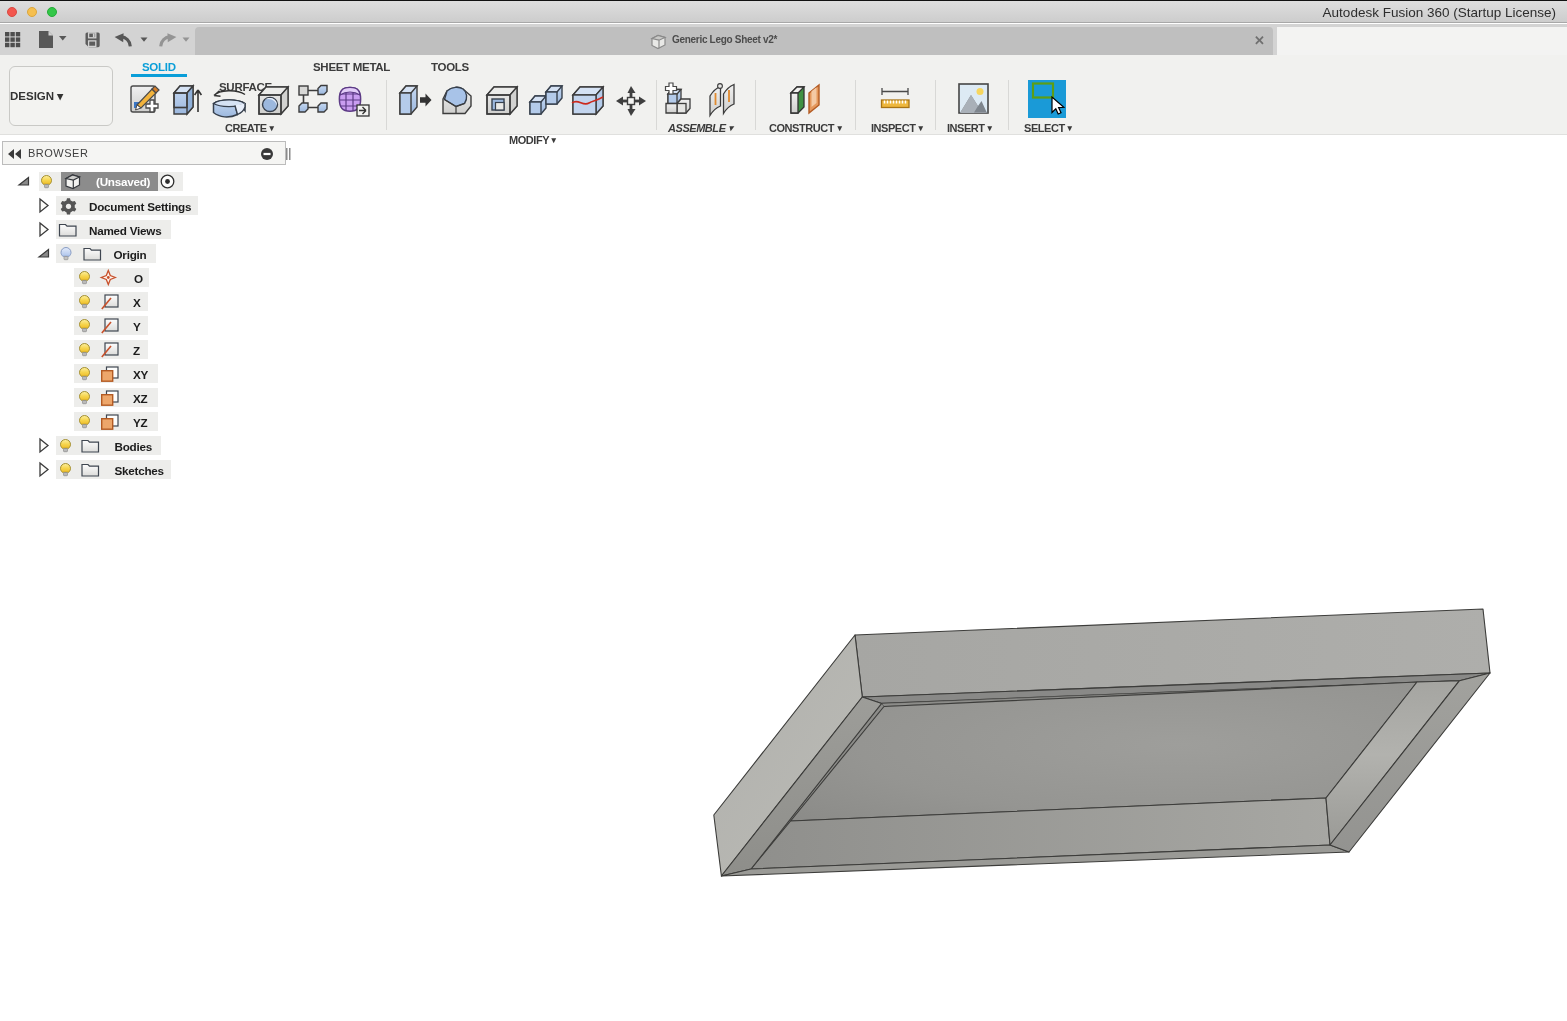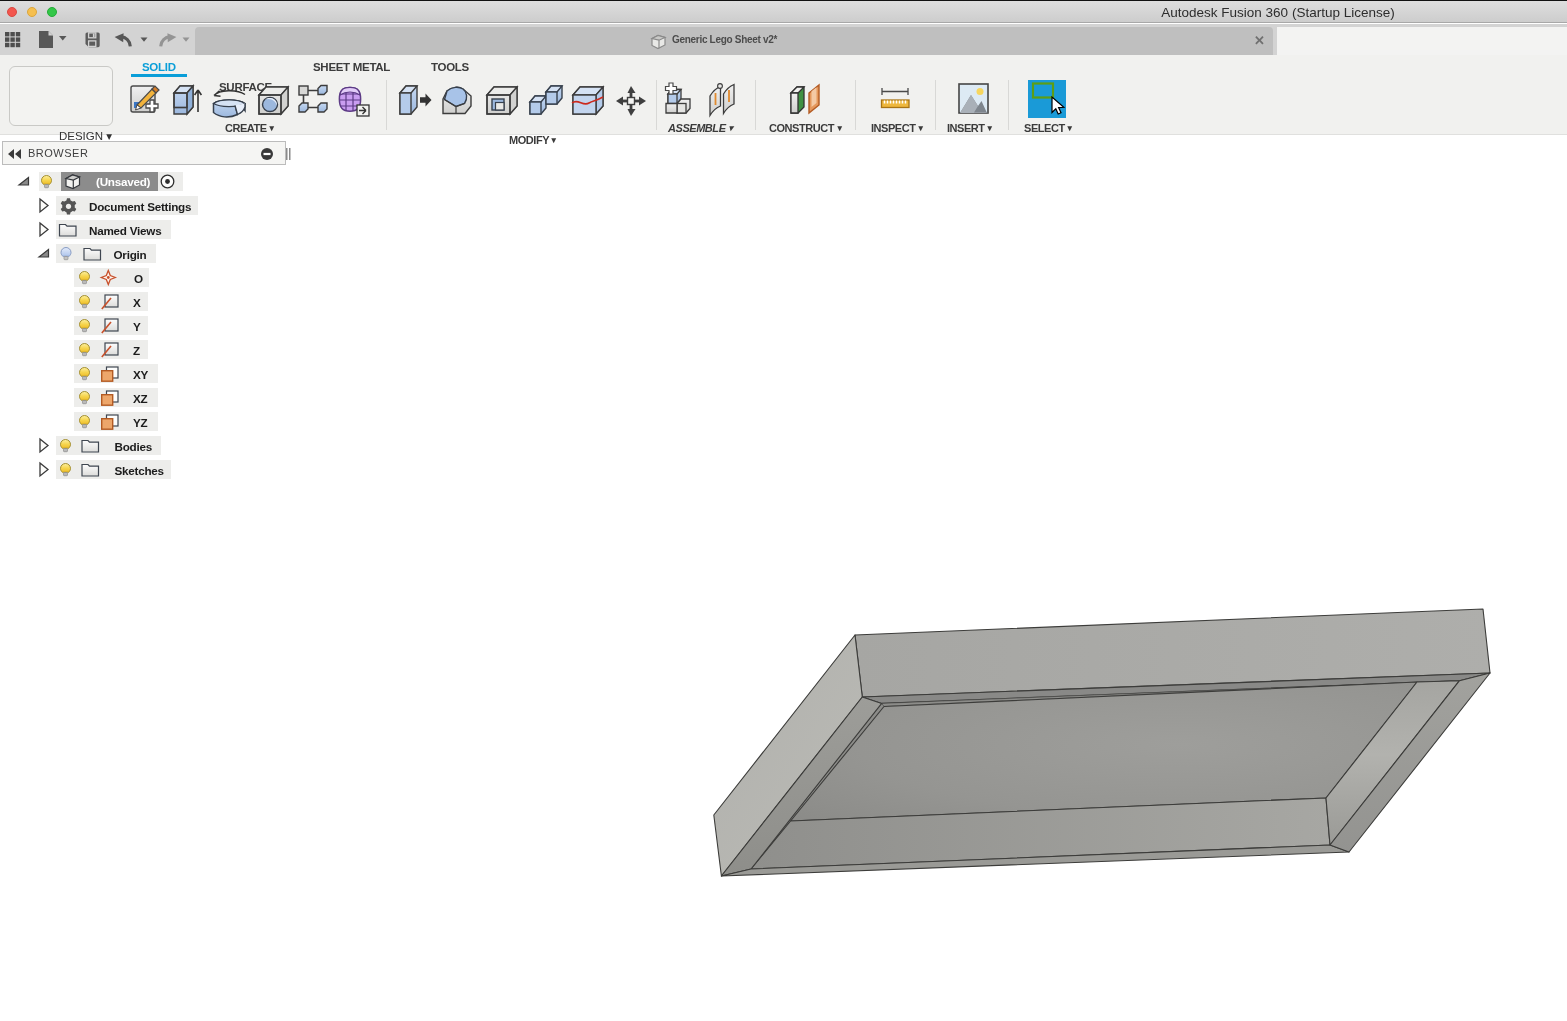--- a/index.html
+++ b/index.html
@@ -7,39 +7,39 @@
   body { font-family:"Liberation Sans", sans-serif; position:relative; background:#ffffff; }
   .abs { position:absolute; }
   
   #titlebar { left:0; top:0; width:1567px; height:23px;
     background:linear-gradient(#dedede,#cdcdcd); border-top:1px solid #111;
     border-bottom:1px solid #a8a8a8; }
   .tl { width:10px; height:10px; border-radius:50%; top:7px; }
   #tl-r { left:7px;  background:#f3564e; border:0.5px solid #d94942; }
   #tl-y { left:27px; background:#f5bf4f; border:0.5px solid #dca63b; }
   #tl-g { left:47px; background:#33c748; border:0.5px solid #24ab37; }
-  #wintitle { top:5px; left:1000px; width:556px; text-align:center;
+  #wintitle { top:5px; left:1000px; width:556px; text-align:right;
     font-size:13.5px; color:#2d2d2d; }
   
   #qat { left:0; top:24px; width:1567px; height:31px; background:#d3d3d3; }
   #tabstrip-r { left:1277px; top:27px; width:290px; height:28px; background:#f3f3f2; }
   #doctab { left:195px; top:27px; width:1078px; height:28px; background:#bfbfbf;
     border-radius:4px 4px 0 0; }
   #doctab-label { left:477px; top:6.5px; font-size:10px; font-weight:bold; color:#4c4c4c; letter-spacing:-0.3px; }
   #tabclose { left:1059px; top:5.5px; font-size:13px; color:#707070; font-weight:bold;}
   
   #ribbon { left:0; top:55px; width:1567px; height:80px; background:#f1f1ef;
     border-bottom:1px solid #e0e0de; }
   .rtab { top:6px; font-size:11.5px; font-weight:bold; color:#3c3c3c; letter-spacing:-0.3px;}
   #rtab-solid { color:#0a9ed8; }
   #solid-underline { left:131px; top:18.5px; width:56px; height:3px; background:#0a9ed8; }
   #designbtn { left:9px; top:11px; width:104px; height:60px; border:1px solid #c9c9c6;
     border-radius:6px; background:#f3f3f1; }
-  #designbtn span { position:absolute; left:0; top:22px; width:100%; text-align:right;
-    font-size:11.5px; font-weight:normal; color:#333;margin-top:40px; }
+  #designbtn span { position:absolute; left:0; top:22px; width:100%; text-align:left;
+    font-size:11.5px; font-weight:bold; color:#333; }
   .gsep { top:25px; width:1px; height:50px; background:#d8d8d6; }
   .glabel { top:67px; font-size:11px; font-weight:bold; color:#3b3b3b; white-space:nowrap; letter-spacing:-0.45px; }
   .car { display:inline-block; transform:scale(0.8); }
   
   #bheader { left:2px; top:141px; width:284px; height:24px; background:#f5f5f3;
     border:1px solid #bcbcbc; }
   #btitle { left:25px; top:5px; font-size:11px; font-weight:normal; color:#3f3f3f;
     letter-spacing:0.5px; }
 </style>
 </head>

